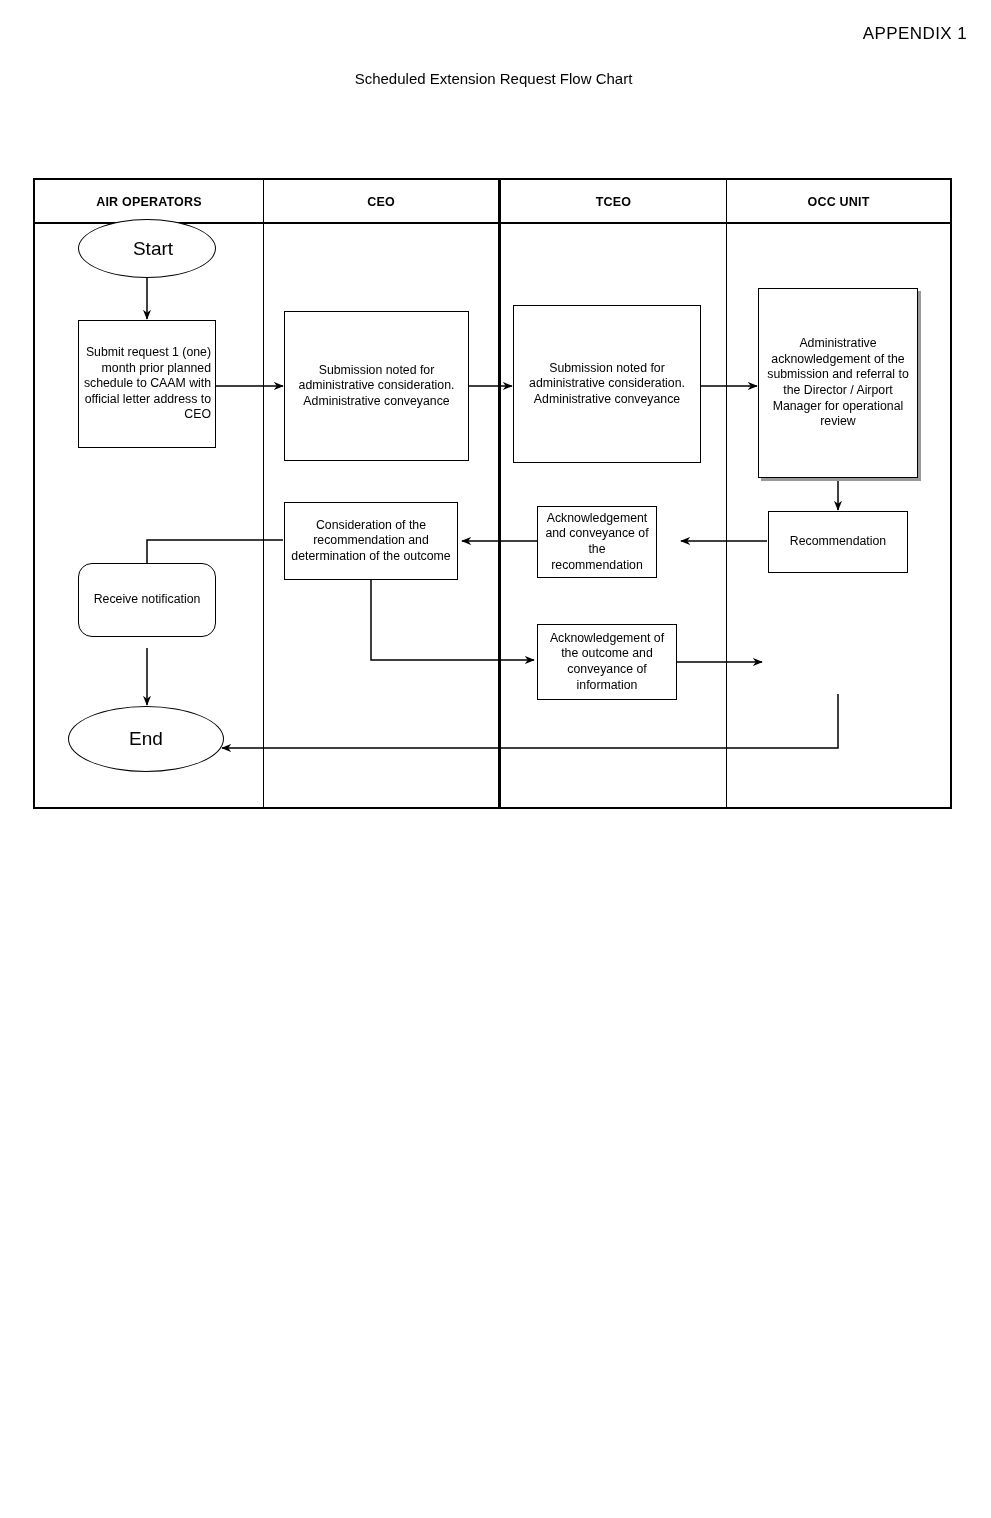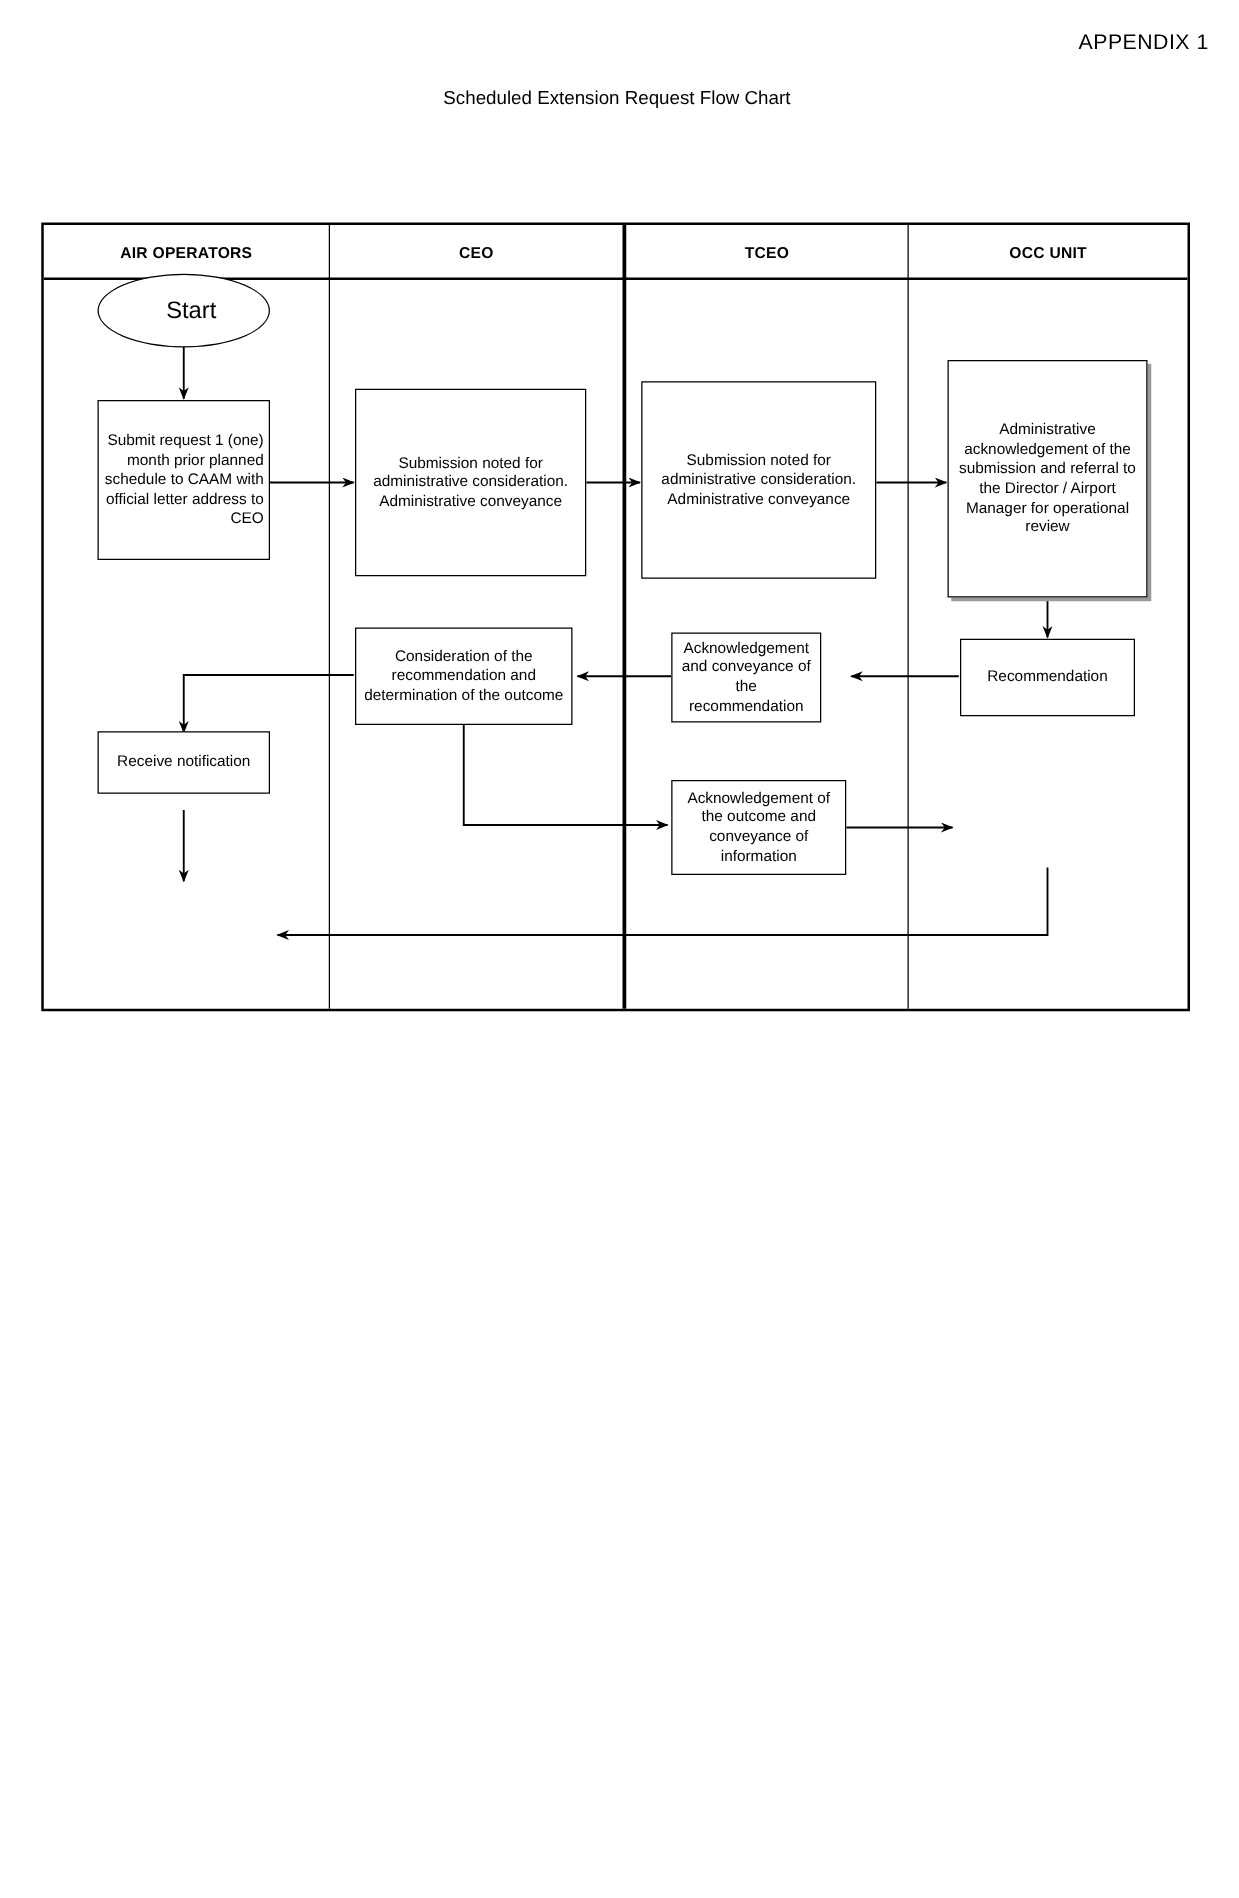--- a/index.html
+++ b/index.html
@@ -178,24 +178,27 @@
   </svg>
 
   <div class="node terminator" style="left:78px; top:219px; width:138px; height:59px;">
     <span class="label" style="position:relative; left:6px;">Start</span>
   </div>
 
   <div class="node" style="left:78px; top:320px; width:138px; height:128px;text-align:right;">
     <span class="label">Submit request 1 (one) month prior planned schedule to CAAM with official letter address to CEO</span>
   </div>
 
-  <div class="node" style="left:78px; top:585px; width:138px; height:50px;">
+  <div class="node" style="left:78px; top:563px; width:138px; height:74px;border-radius:14px;">
     <span class="label">Receive notification</span>
   </div>
 
+  <div class="node terminator" style="left:68px; top:706px; width:156px; height:66px;">
+    <span class="label">End</span>
+  </div>
 
   <div class="node" style="left:284px; top:311px; width:185px; height:150px;">
     <span class="label">Submission noted for administrative consideration. Administrative conveyance</span>
   </div>
 
   <div class="node" style="left:284px; top:502px; width:174px; height:78px;">
     <span class="label">Consideration of the recommendation and determination of the outcome</span>
   </div>
 
   <div class="node" style="left:513px; top:305px; width:188px; height:158px;">

